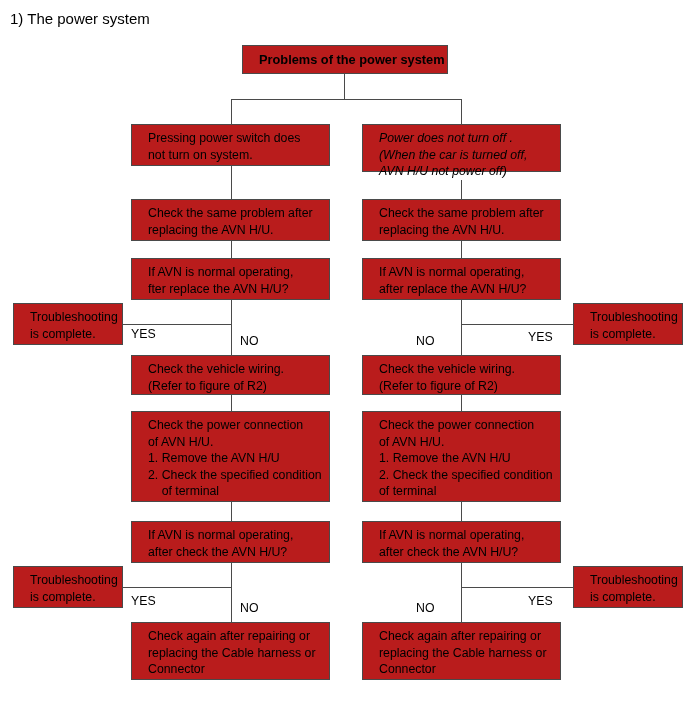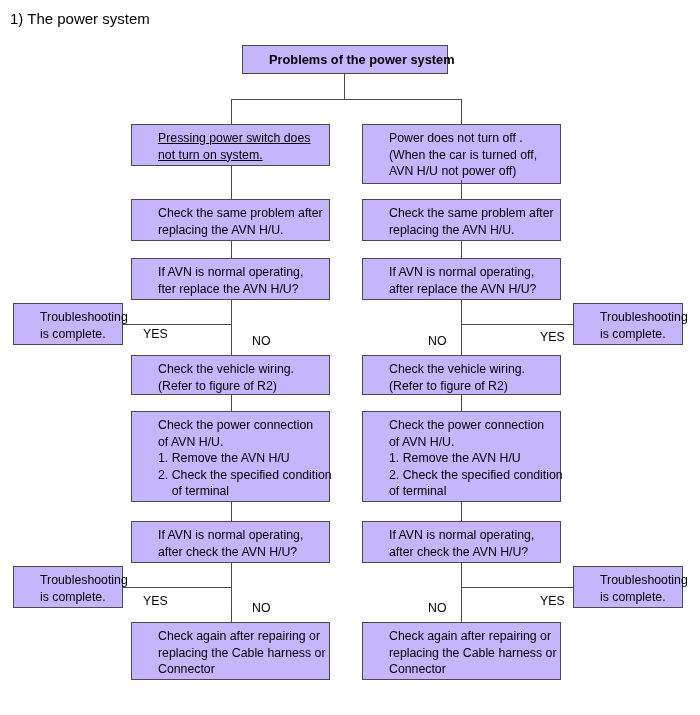--- a/index.html
+++ b/index.html
@@ -26,40 +26,39 @@
     left: 10px;
     top: 11px;
     font-size: 15px;
     line-height: 16px;
     white-space: pre;
   }
   .node {
     position: absolute;
     box-sizing: border-box;
     border: 1px solid #4a4a4a;
-    background: #c4b5fd;
+    background: #b91c1c;
     font-size: 12.3px;
     line-height: 16.5px;
-    padding: 5px 7px 4px 26px;
+    padding: 5px 7px 4px 16px;
     white-space: pre;
     color: #000;
   }
   .node.title {
     font-weight: bold;
     font-size: 12.8px;
     text-align: center;
     padding-top: 6px;
   }
   .edge-label {
     position: absolute;
     font-size: 12.3px;
     line-height: 15px;
     white-space: pre;
     color: #000;
-    margin-left: 12px;
   }
   .line {
     position: absolute;
     background: #4a4a4a;
   }
   .line.v { width: 1px; }
   .line.h { height: 1px; }
 </style>
 </head>
 <body>
@@ -70,21 +69,21 @@
 
   <div class="node title" style="left:242px; top:45px; width:206px; height:29px;">Problems of the power system</div>
 
   <div class="line v" style="left:344px; top:74px; height:25px;"></div>
 
   <div class="line h" style="left:231px; top:99px; width:231px;"></div>
 
   <div class="line v" style="left:231px; top:99px; height:25px;"></div>
   <div class="line v" style="left:461px; top:99px; height:25px;"></div>
 
-  <div class="node" style="left:131px; top:124px; width:199px; height:42px;text-decoration:underline;">Pressing power switch does
+  <div class="node" style="left:131px; top:124px; width:199px; height:42px;">Pressing power switch does
 not turn on system.</div>
 
   <div class="line v" style="left:231px; top:166px; height:33px;"></div>
 
   <div class="node" style="left:131px; top:199px; width:199px; height:42px;">Check the same problem after
 replacing the AVN H/U.</div>
 
   <div class="line v" style="left:231px; top:241px; height:17px;"></div>
 
   <div class="node" style="left:131px; top:258px; width:199px; height:42px;">If AVN is normal operating,
@@ -121,21 +120,21 @@
   <div class="node" style="left:13px; top:566px; width:110px; height:42px;">Troubleshooting
 is complete.</div>
 
   <div class="edge-label" style="left:131px; top:594px;">YES</div>
   <div class="edge-label" style="left:240px; top:601px;">NO</div>
 
   <div class="node" style="left:131px; top:622px; width:199px; height:58px;">Check again after repairing or
 replacing the Cable harness or
 Connector</div>
 
-  <div class="node" style="left:362px; top:124px; width:199px; height:60px;">Power does not turn off .
+  <div class="node" style="left:362px; top:124px; width:199px; height:48px;font-style:italic;">Power does not turn off .
 (When the car is turned off,
 AVN H/U not power off)</div>
 
   <div class="line v" style="left:461px; top:180px; height:19px;"></div>
 
   <div class="node" style="left:362px; top:199px; width:199px; height:42px;">Check the same problem after
 replacing the AVN H/U.</div>
 
   <div class="line v" style="left:461px; top:241px; height:17px;"></div>
 

